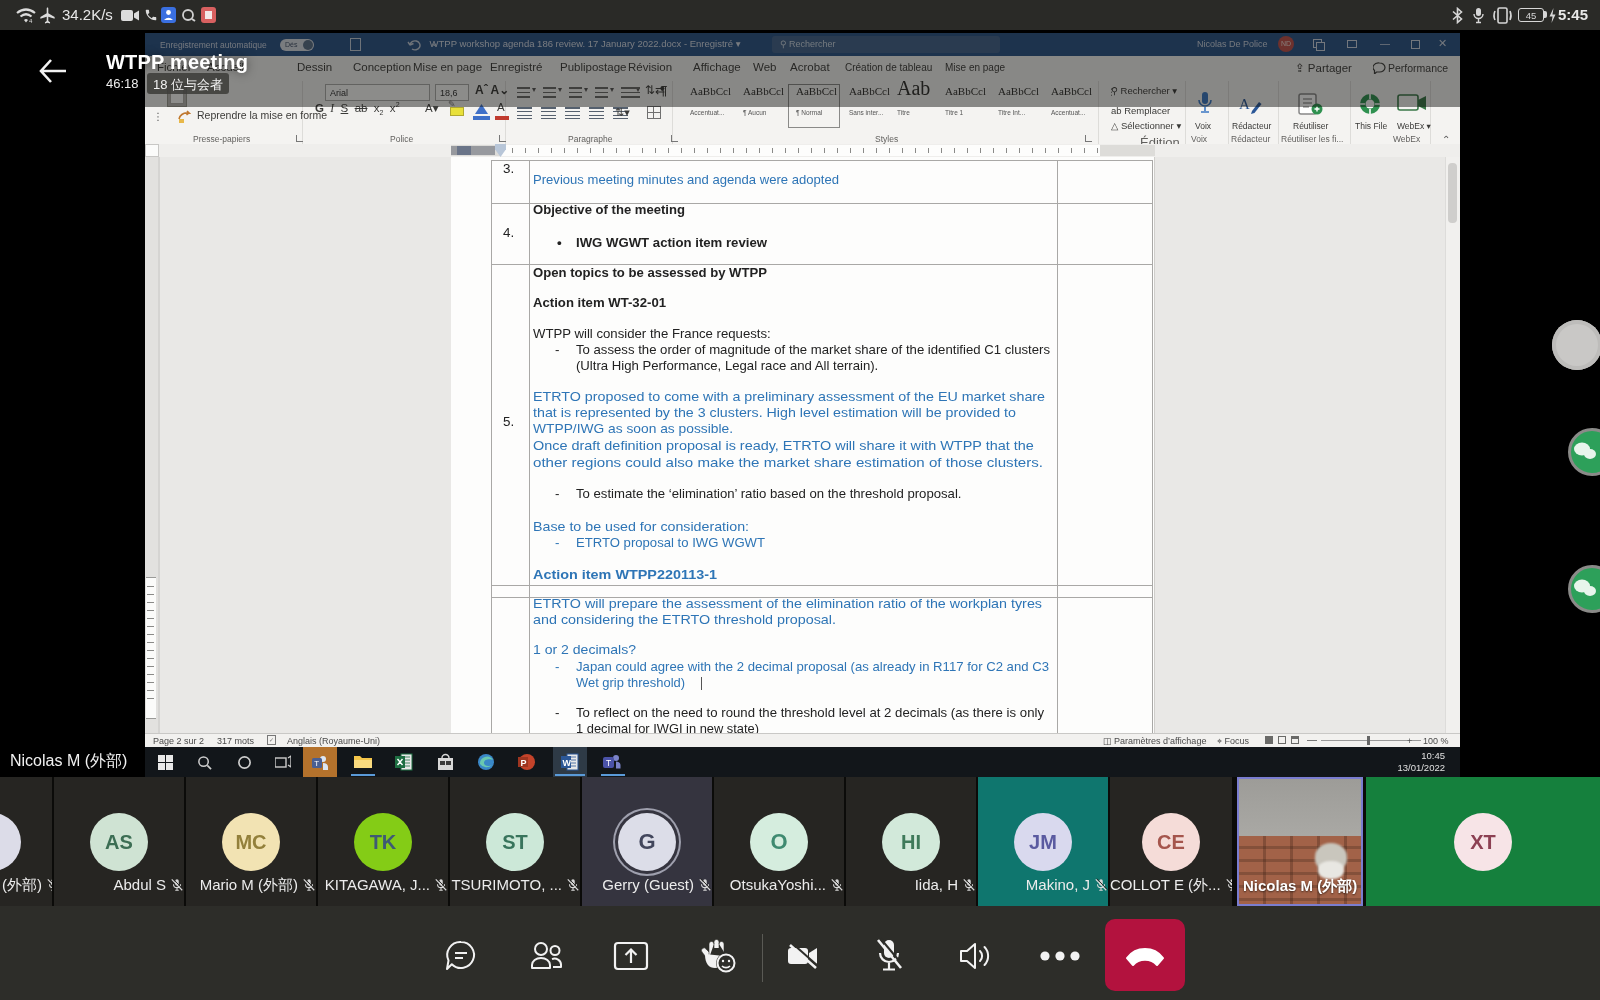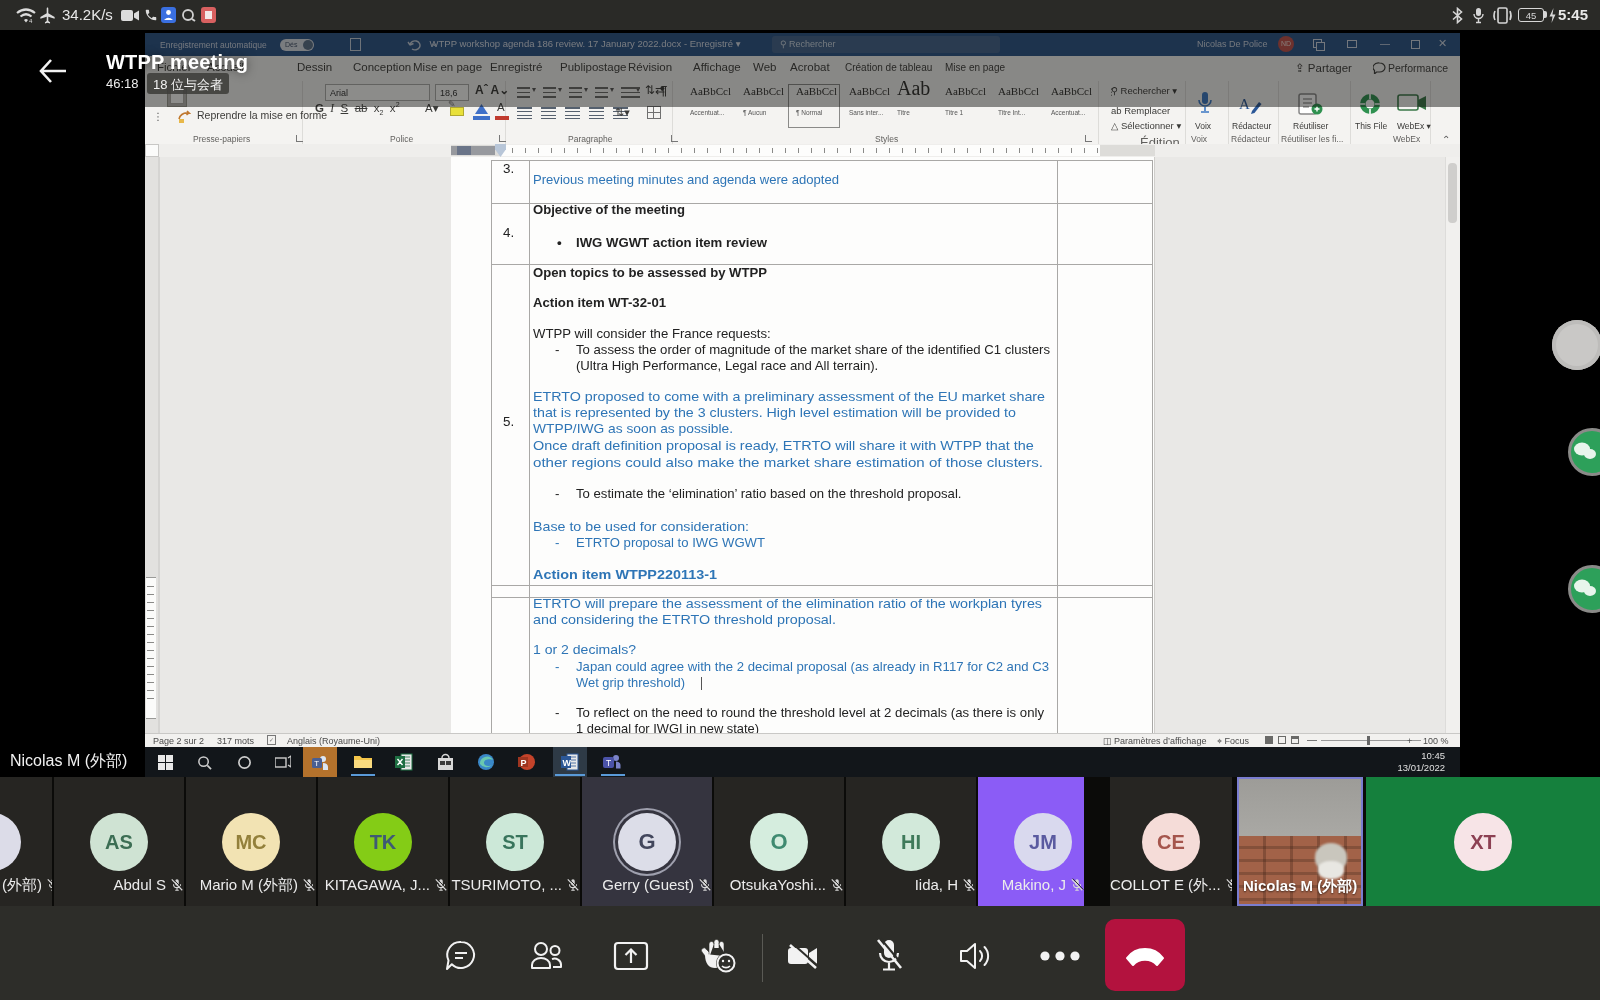--- a/index.html
+++ b/index.html
@@ -469,21 +469,21 @@
     </div>
     <div class="tile" style="left:846px;width:130px;background:#262522;overflow:hidden">
       <div class="circ" style="left:36px;top:36px;width:58px;height:58px;background:#d2e9da;color:#3f7a5a;font-size:20px;">HI</div>
       <div class="aname" style="">Iida, H<svg style="vertical-align:-2px;margin-left:4px" width="14" height="14" viewBox="0 0 16 16">
           <rect x="6" y="1.5" width="4" height="7" rx="2" fill="#d8d8d8"></rect>
           <path d="M4 7 a4 4 0 0 0 8 0 M8 11.5 v2.5 M6 14 h4" stroke="#d8d8d8" stroke-width="1.2" fill="none"></path>
           <path d="M2 1.5 L14 14" stroke="#d8d8d8" stroke-width="1.4"></path>
           <path d="M3.2 0.7 L15.2 13.2" stroke="#262522" stroke-width="1.1"></path>
         </svg></div>
     </div>
-    <div class="tile" style="left:978px;width:106px;background:#8b5cf6;overflow:hidden">
+    <div class="tile" style="left:978px;width:130px;background:#0f766e;overflow:hidden">
       <div class="circ" style="left:36px;top:36px;width:58px;height:58px;background:#d9d9ee;color:#5a5aa0;font-size:20px;">JM</div>
       <div class="aname" style="">Makino, J<svg style="vertical-align:-2px;margin-left:4px" width="14" height="14" viewBox="0 0 16 16">
           <rect x="6" y="1.5" width="4" height="7" rx="2" fill="#d8d8d8"></rect>
           <path d="M4 7 a4 4 0 0 0 8 0 M8 11.5 v2.5 M6 14 h4" stroke="#d8d8d8" stroke-width="1.2" fill="none"></path>
           <path d="M2 1.5 L14 14" stroke="#d8d8d8" stroke-width="1.4"></path>
           <path d="M3.2 0.7 L15.2 13.2" stroke="#262522" stroke-width="1.1"></path>
         </svg></div>
     </div>
     <div class="tile" style="left:1110px;width:122px;background:#262522;overflow:hidden">
       <div class="circ" style="left:32px;top:36px;width:58px;height:58px;background:#f5dcd8;color:#a5554c;font-size:20px;">CE</div>

